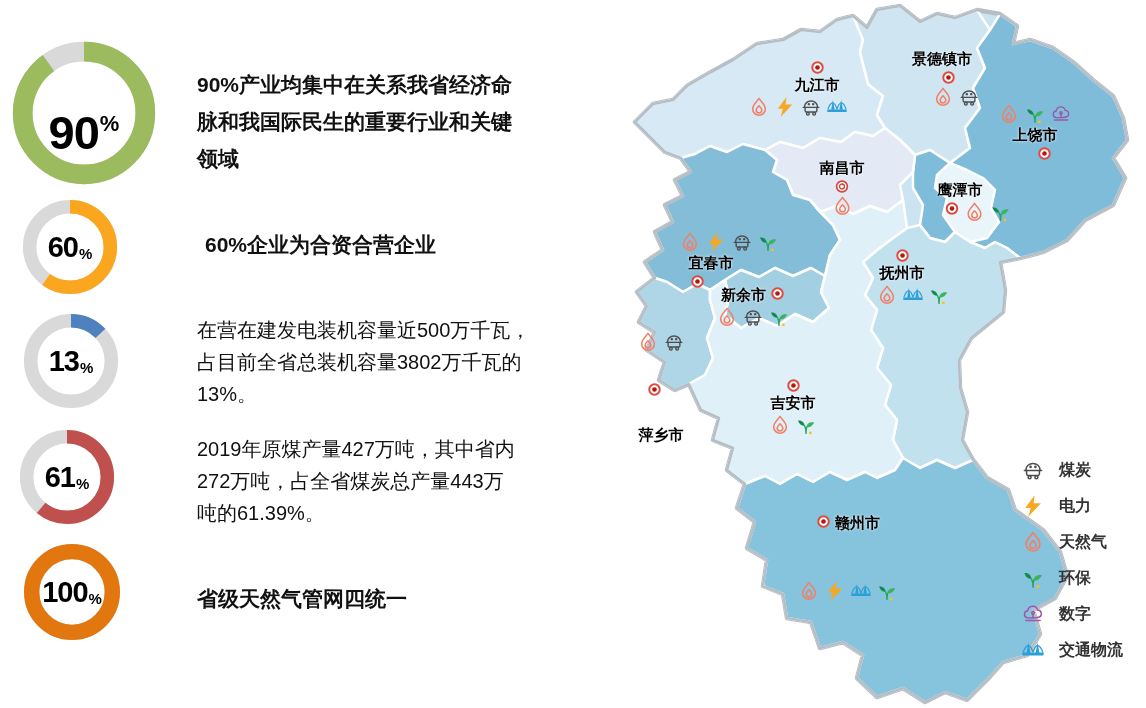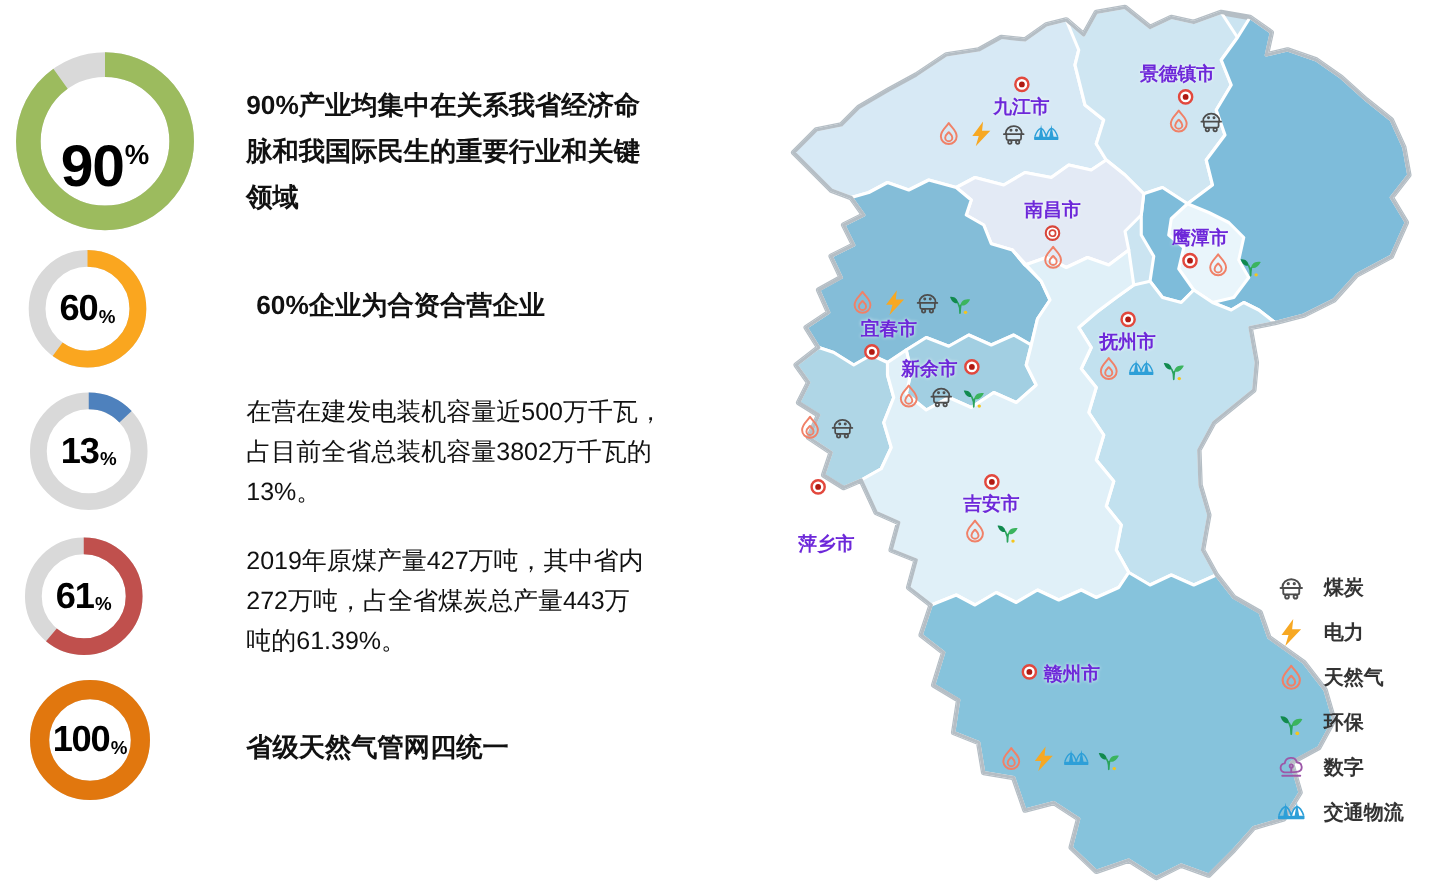--- a/index.html
+++ b/index.html
@@ -31,21 +31,21 @@
 
   
   .map-wrap{position:absolute;left:615px;top:0;width:531px;height:708px;}
   .map-wrap > svg.province{position:absolute;left:0;top:0;width:531px;height:708px;}
   .region{stroke:#ffffff;stroke-width:2.5;stroke-linejoin:round;}
   .silhouette{fill:#CBE4F1;stroke:#B5BEC5;stroke-width:4.5;stroke-linejoin:round;}
   .silhouette-top{fill:none;stroke:#B5BEC5;stroke-width:2.6;stroke-linejoin:round;}
 
   .city{position:absolute;display:flex;flex-direction:column;align-items:center;
         transform:translateX(-50%);gap:1px;}
-  .city-label{font-size:15px;font-weight:bold;color:#6d28d9;white-space:nowrap;
+  .city-label{font-size:15px;font-weight:bold;color:#000000;white-space:nowrap;
               text-shadow:0 0 3px rgba(255,255,255,.9);}
   .icon-row{display:flex;align-items:center;gap:4px;}
   .city-row{display:flex;align-items:flex-start;gap:4px;}
   .ic{width:22px;height:22px;display:block;}
   .mk{width:15px;height:15px;display:block;}
   .rel{position:relative;}
 
   
   .legend{position:absolute;left:406px;top:452px;display:flex;flex-direction:column;}
   .legend-row{display:flex;align-items:center;height:36px;gap:14px;}
@@ -226,20 +226,39 @@
     <div class="icon-row rel" style="left:14px;">
         <svg class="ic">
           <use href="#sym-flame"></use>
         </svg>
         <svg class="ic">
           <use href="#sym-coal"></use>
         </svg>
       </div>
   </div>
 
+  <div class="city" style="left:420px;top:103px;">
+    <div class="icon-row">
+        <svg class="ic">
+          <use href="#sym-flame"></use>
+        </svg>
+        <svg class="ic">
+          <use href="#sym-sprout"></use>
+        </svg>
+        <svg class="ic">
+          <use href="#sym-cloud"></use>
+        </svg>
+      </div>
+    <div class="city-label">上饶市</div>
+    <div class="rel" style="left:9px;">
+        <svg class="mk">
+          <use href="#sym-marker-dot"></use>
+        </svg>
+      </div>
+  </div>
 
   <div class="city" style="left:227px;top:159px;">
     <div class="city-label">南昌市</div>
     <div>
         <svg class="mk">
           <use href="#sym-marker-ring"></use>
         </svg>
       </div>
     <div class="icon-row">
         <svg class="ic">
@@ -359,21 +378,21 @@
     <div class="icon-row">
         <svg class="ic">
           <use href="#sym-flame"></use>
         </svg>
         <svg class="ic">
           <use href="#sym-sprout"></use>
         </svg>
       </div>
   </div>
 
-  <div class="city" style="left:233px;top:530px;gap:47px;">
+  <div class="city" style="left:233px;top:514px;gap:47px;">
     <div class="city-row">
       <span>
           <svg class="mk">
             <use href="#sym-marker-dot"></use>
           </svg>
         </span>
       <span class="city-label">赣州市</span>
     </div>
     <div class="icon-row">
         <svg class="ic">

